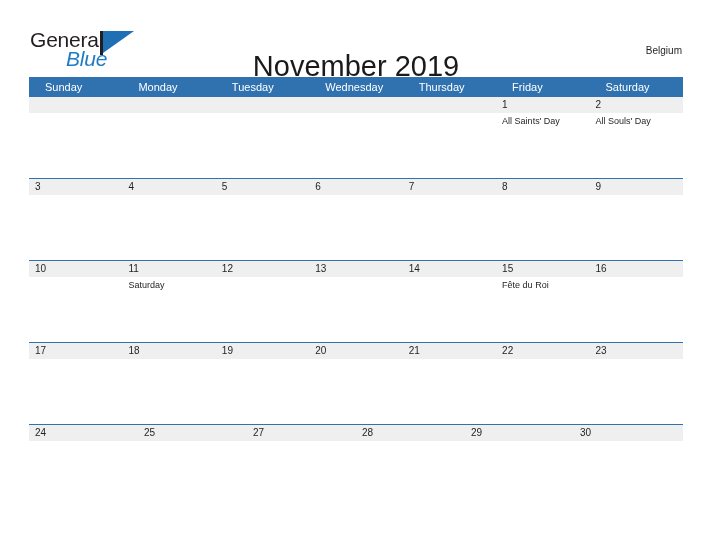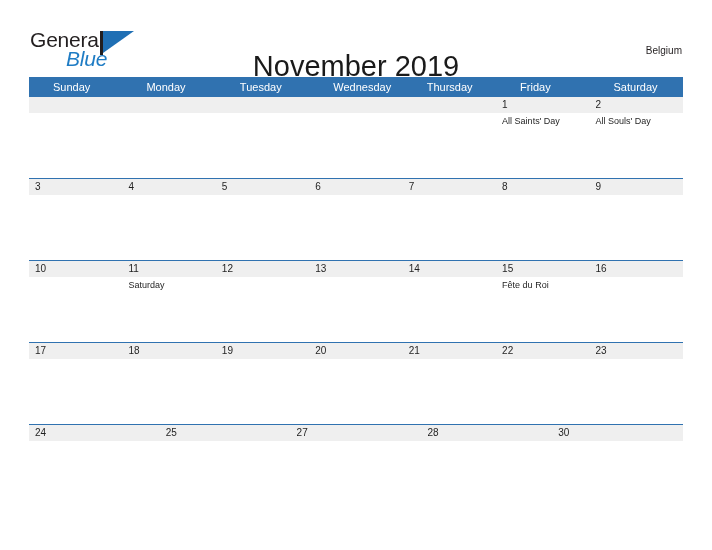--- a/index.html
+++ b/index.html
@@ -115,21 +115,21 @@
     display: flex;
     width: 654px;
     height: 20px;
     background: #3072b0;
   }
   .weekday-cell {
     flex: 1 1 0;
     color: #ffffff;
     font-size: 11px;
     line-height: 20px;
-    padding-left: 24px;
+    padding-left: 16px;
     box-sizing: border-box;
     font-family: "Liberation Sans", sans-serif;
     white-space: nowrap;
   }
 
   .week-row {
     display: flex;
     width: 654px;
     height: 81px;
     position: relative;
@@ -369,19 +369,24 @@
         <span class="day-number">27</span>
         <span class="day-event"></span>
       </div>
       <div class="day-cell">
         <span class="day-band"></span>
         <span class="day-number">28</span>
         <span class="day-event"></span>
       </div>
       <div class="day-cell">
         <span class="day-band"></span>
+        <span class="day-number">29</span>
+        <span class="day-event"></span>
+      </div>
+      <div class="day-cell">
+        <span class="day-band"></span>
         <span class="day-number">30</span>
         <span class="day-event"></span>
       </div>
     </div>
 
   </div>
 </div>
 
 </body></html>

